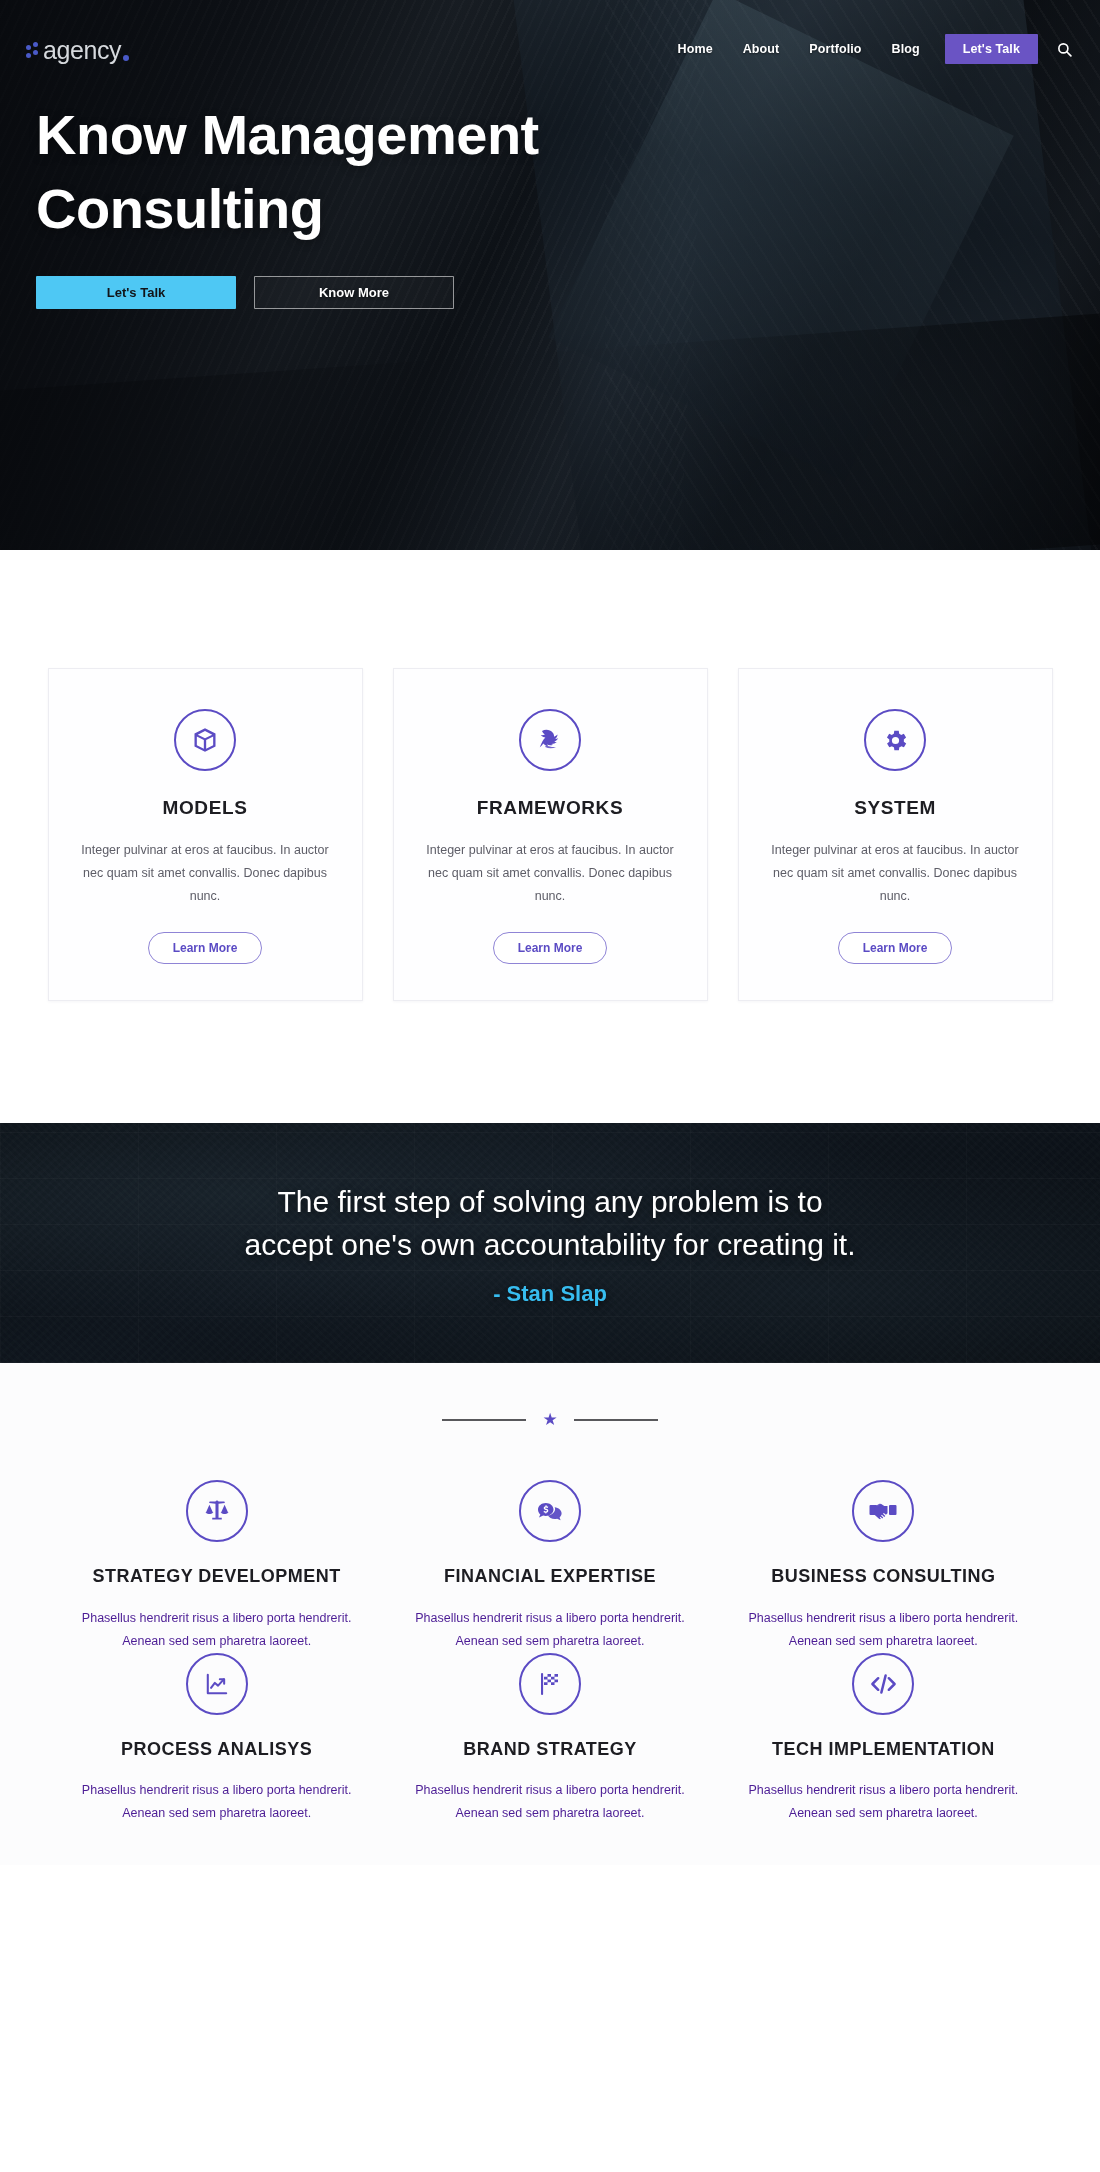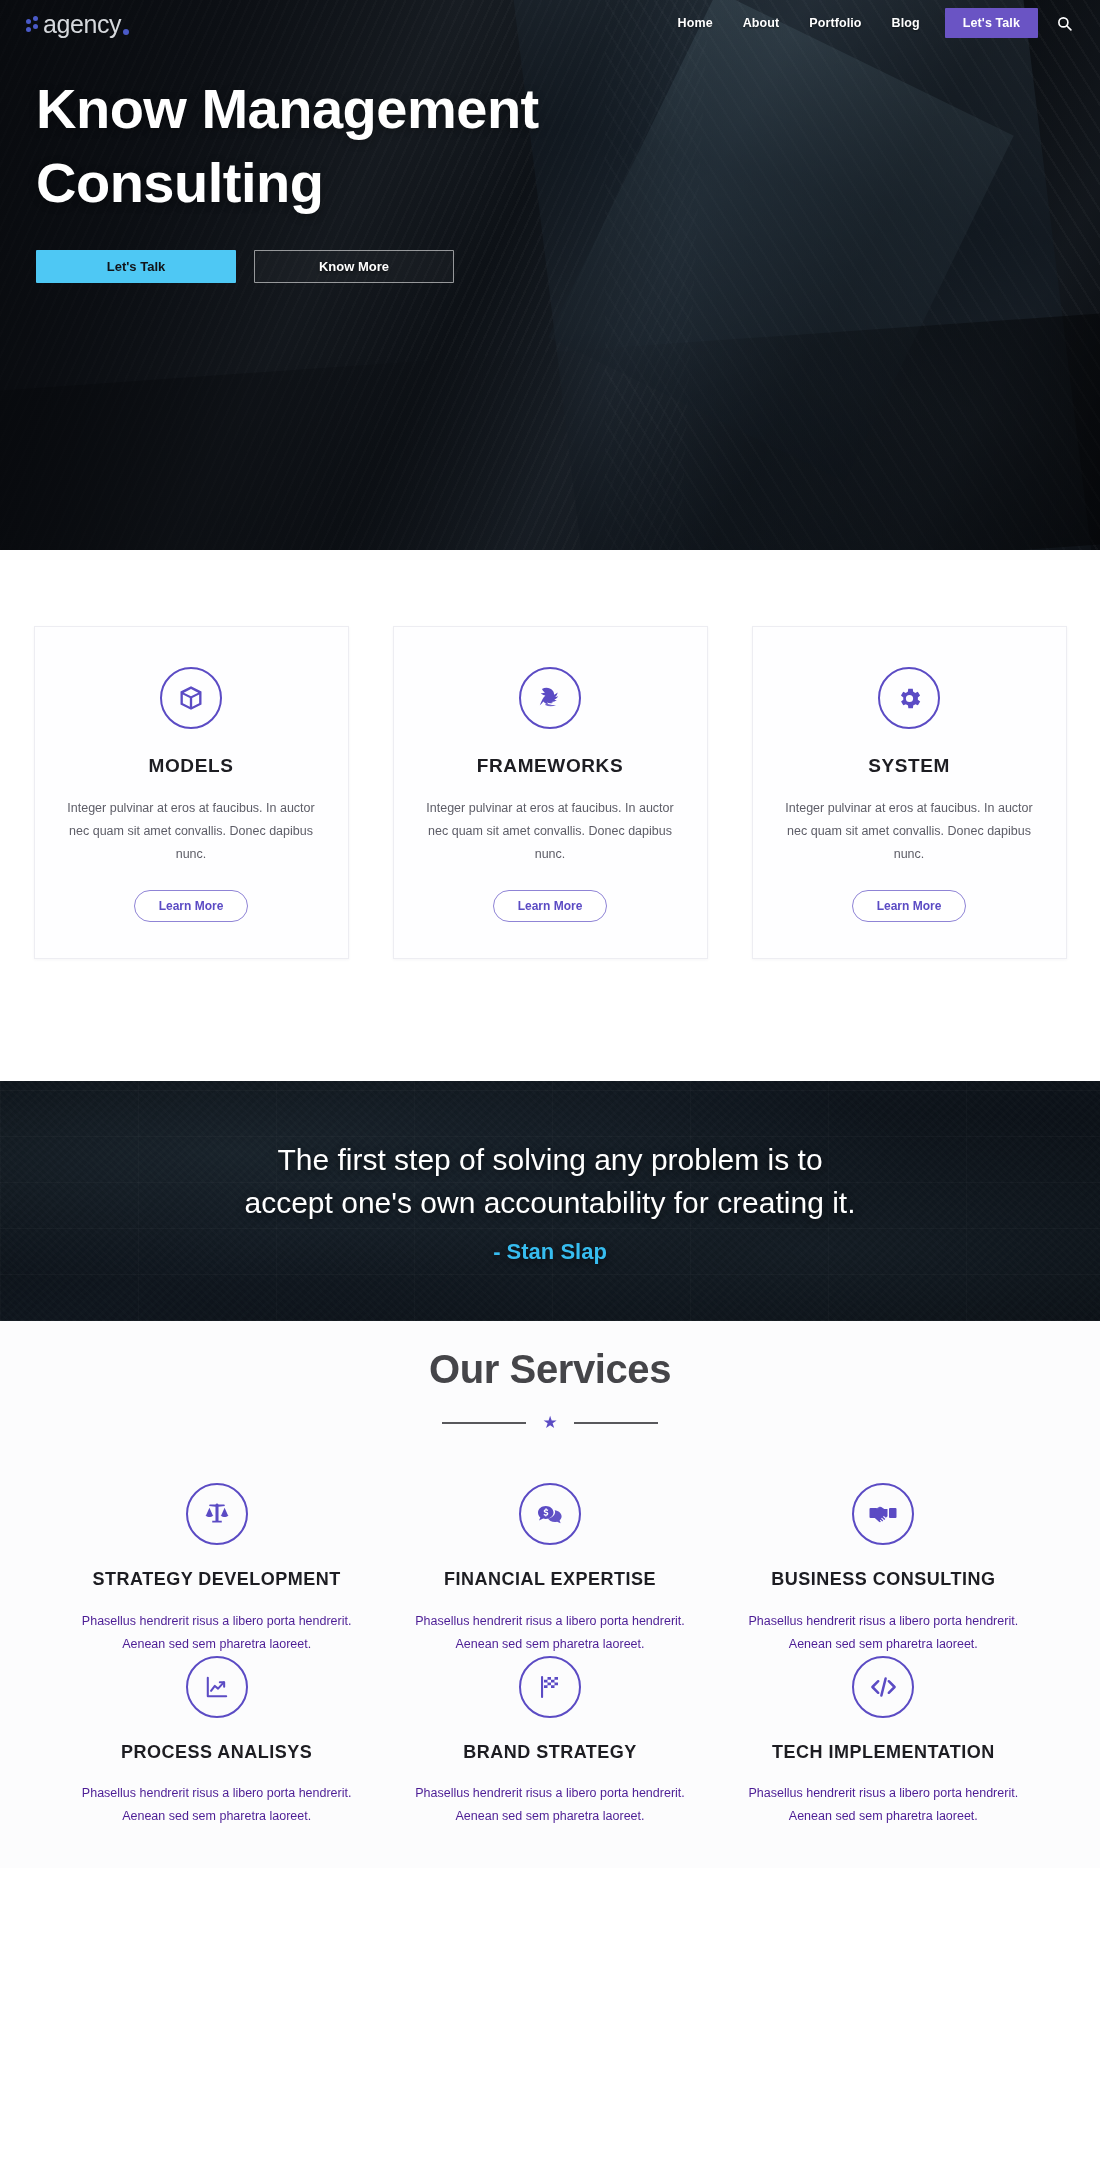--- a/index.html
+++ b/index.html
@@ -56,21 +56,21 @@
     transform:skewY(-4deg);
   }
   .hero-bg .vignette {
     position:absolute; inset:0;
     background:linear-gradient(90deg, rgba(8,10,14,.86) 0%, rgba(10,13,18,.62) 38%, rgba(10,14,20,.35) 62%, rgba(8,10,14,.5) 100%);
   }
 
   .topbar {
     position:relative; z-index:5;
     display:flex; align-items:center;
-    height:46px; padding:0 22px 0 26px;
+    height:46px; padding:0 22px 0 26px;margin-top:26px;
   }
   .logo { display:flex; align-items:flex-end; position:relative; }
   .logo-dots { position:relative; width:16px; height:22px; margin-right:1px; }
   .logo-dots i {
     position:absolute; display:block; width:5px; height:5px;
     border-radius:50%; background:#4a5ac8;
   }
   .logo-dots i:nth-child(1){ left:0; top:5px; }
   .logo-dots i:nth-child(2){ left:7px; top:2px; }
   .logo-dots i:nth-child(3){ left:7px; top:10px; }
@@ -128,22 +128,22 @@
     font-weight:bold; font-size:13px;
     width:200px; height:33px;
     border:1px solid rgba(255,255,255,.55);
     display:flex; align-items:center; justify-content:center;
     cursor:pointer; border-radius:1px;
     text-shadow:0 1px 3px rgba(0,0,0,.6);
   }
 
   
   .features {
-    background:#fff; padding:76px 0 122px;
-    display:flex; justify-content:center; gap:44px;
+    background:#fff; padding:118px 0 122px;
+    display:flex; justify-content:center; gap:30px;
   }
   .fcard {
     width:315px; background:#fefeff;
     border:1px solid #ededf2;
     box-shadow:0 1px 3px rgba(30,30,60,.045);
     padding:40px 28px 36px;
     text-align:center;
   }
   .circ {
     width:62px; height:62px; border-radius:50%;
@@ -329,21 +329,20 @@
   <div class="quote-bg">
     <div class="stone"></div>
       <div class="noise"></div>
       <div class="dark"></div>
   </div>
   <div class="quote-text">The first step of solving any problem is to accept one's own accountability for creating it.</div>
   <div class="quote-author">- Stan Slap</div>
 </section>
 
 <section class="services">
-  <h2 class="sv-title">Our Services</h2>
   <div class="sv-div">
     <span class="line"></span>
     <span class="star">★</span>
     <span class="line"></span>
   </div>
 
   <div class="sv-grid">
 
     <div class="sv-item">
       <div class="circ">

